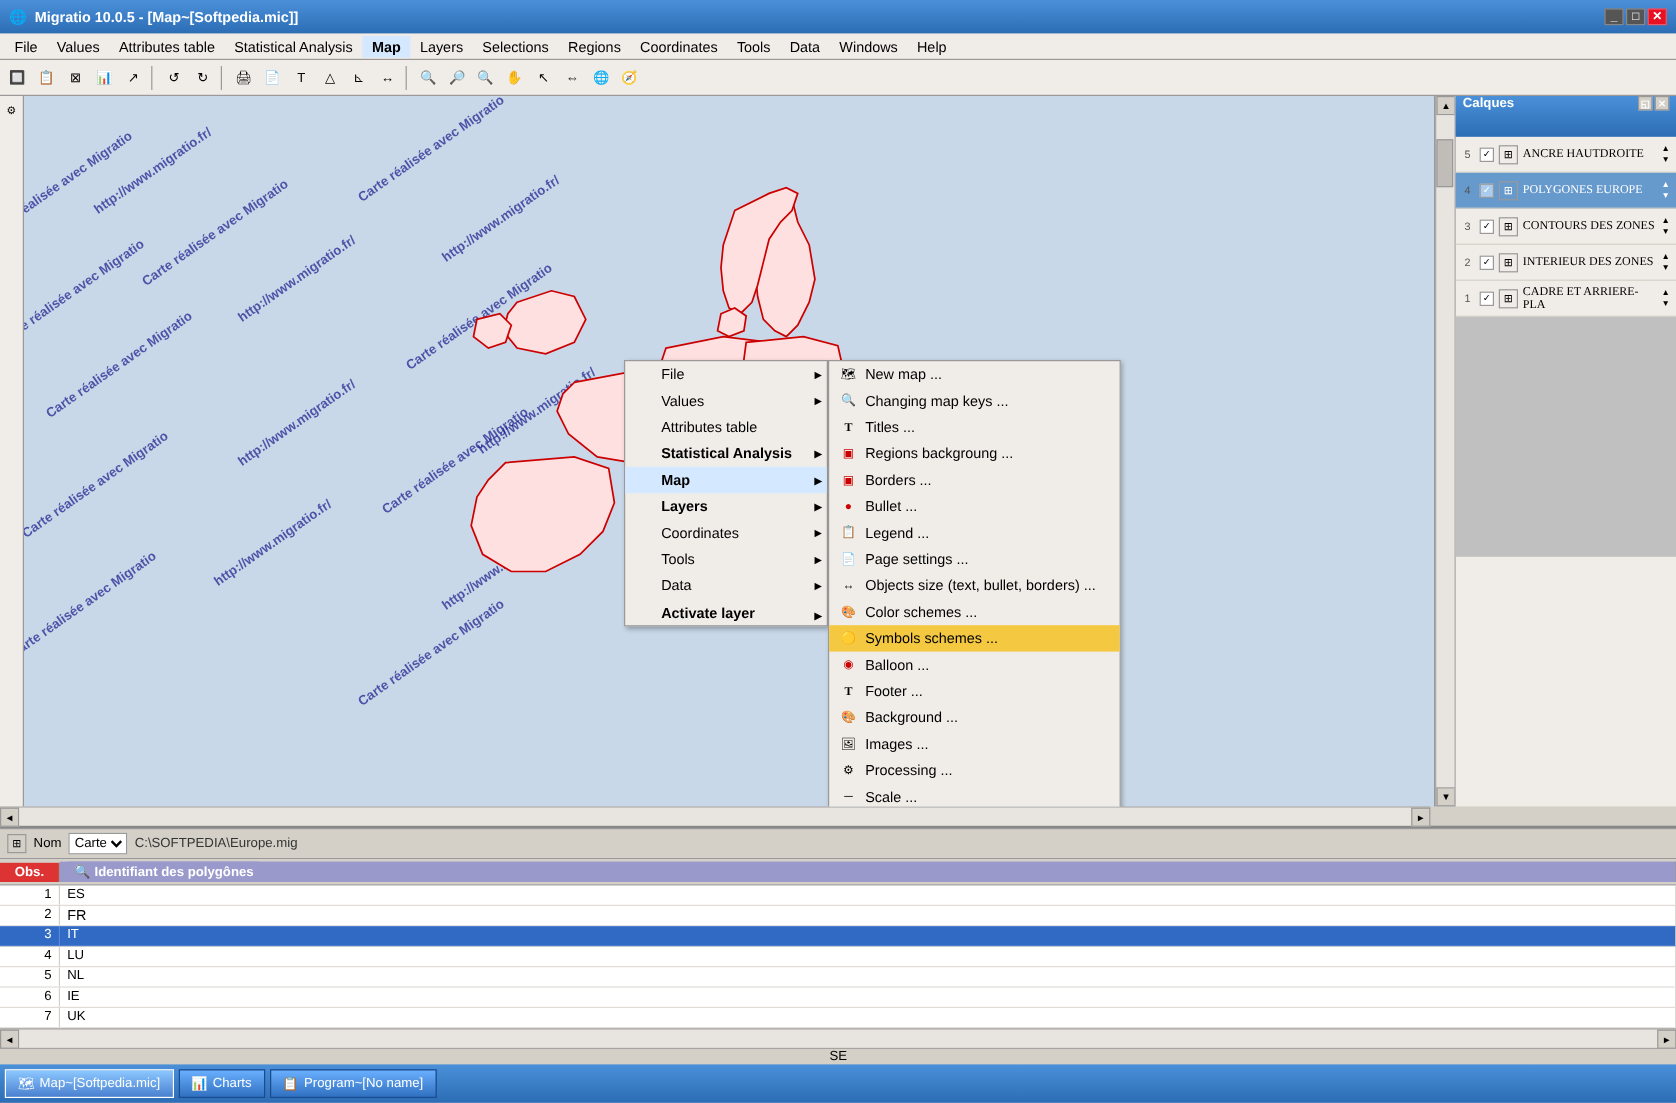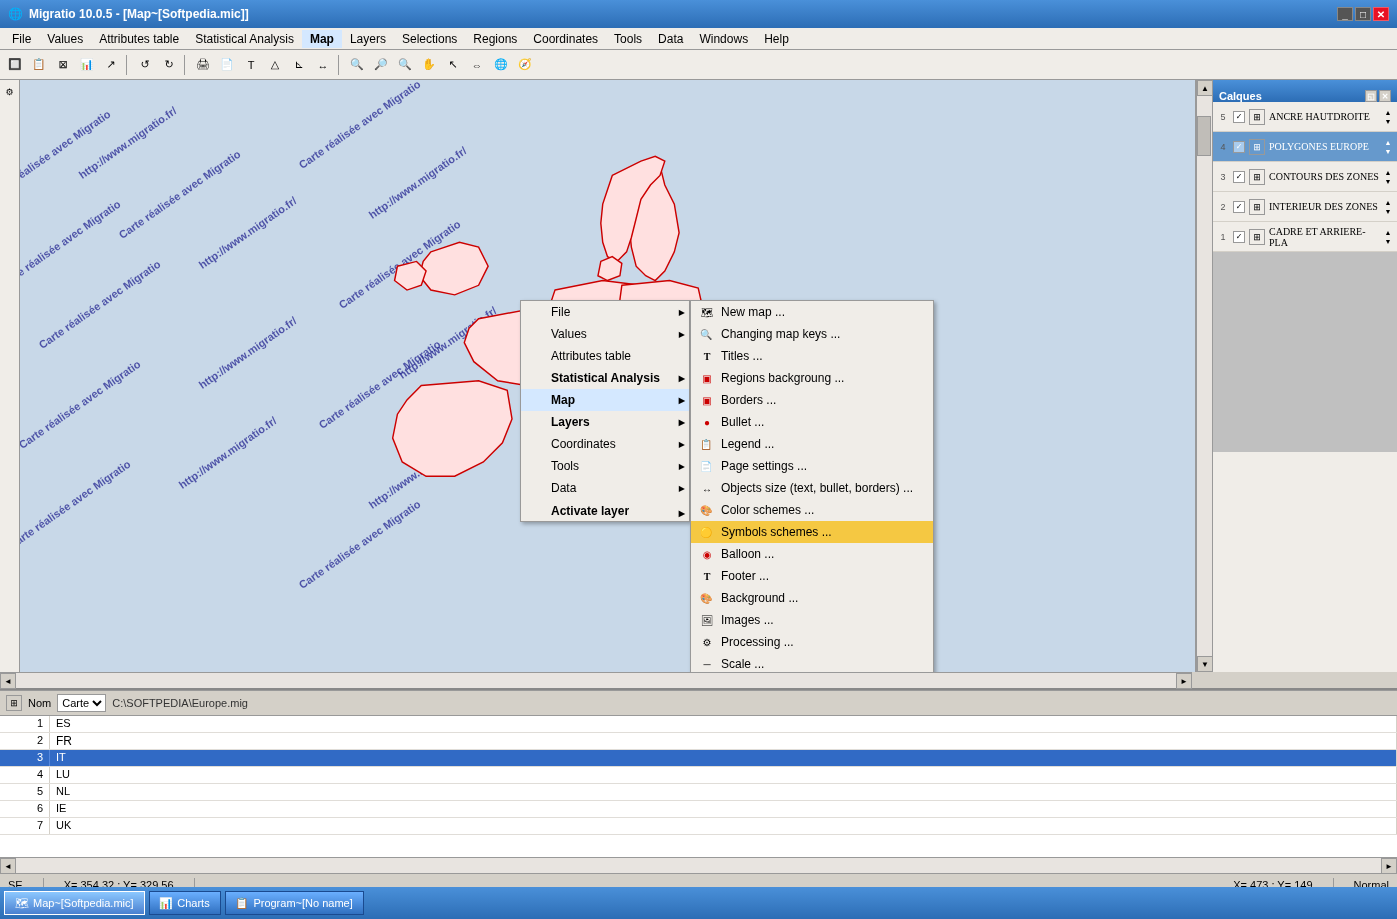--- a/index.html
+++ b/index.html
@@ -40,21 +40,21 @@
     #map-svg { position: absolute; top: 0; left: 0; width: 100%; height: 100%; }
     
     
     #vscroll { width: 16px; background: #d4d0c8; border-left: 1px solid #999; display: flex; flex-direction: column; }
     .scroll-btn { width: 16px; height: 16px; background: #d4d0c8; border: 1px solid #999; display: flex; align-items: center; justify-content: center; cursor: pointer; font-size: 8px; }
     .scroll-track { flex: 1; background: #e8e4e0; position: relative; }
     .scroll-thumb { width: 14px; height: 40px; background: #c0bdb8; border: 1px solid #999; position: absolute; top: 20px; left: 0; cursor: pointer; }
     
     
     #right-panel { width: 185px; background: #f0ede8; border-left: 1px solid #999; }
-    #calques-header { height: 22px; background: linear-gradient(to bottom, #4a90d9, #2c6db5); color: white; font-size: 11px; font-weight: bold; display: flex; align-items: flex-end; padding: 0 6px; justify-content: space-between; }
+    #calques-header { height: 34px; background: linear-gradient(to bottom, #4a90d9, #2c6db5); color: white; font-size: 11px; font-weight: bold; display: flex; align-items: flex-start; padding: 0 6px; justify-content: space-between; }
     .calques-controls { display: flex; gap: 2px; }
     .calq-btn { width: 12px; height: 12px; background: #d4d0c8; border: 1px solid #999; font-size: 8px; cursor: pointer; display: flex; align-items: center; justify-content: center; }
     .calque-row { display: flex; align-items: center; padding: 3px 4px; border-bottom: 1px solid #d4d0c8; font-size: 10px; gap: 4px; min-height: 30px; }
     .calque-num { width: 12px; text-align: center; color: #555; font-size: 9px; }
     .calque-check { width: 12px; height: 12px; border: 1px solid #999; background: white; display: flex; align-items: center; justify-content: center; font-size: 8px; cursor: pointer; }
     .calque-icon { width: 16px; height: 16px; border: 1px solid #999; display: flex; align-items: center; justify-content: center; font-size: 9px; }
     .calque-name { flex: 1; font-size: 10px; font-family: Liberation Serif, serif; }
     .calque-arrows { display: flex; flex-direction: column; gap: 1px; }
     .calque-arrow { width: 10px; height: 8px; font-size: 7px; cursor: pointer; display: flex; align-items: center; justify-content: center; }
     
@@ -75,21 +75,21 @@
     
     #bottom-area { height: 185px; background: #f0ede8; border-top: 1px solid #999; display: flex; flex-direction: column; }
     .btm-btn { width: 16px; height: 16px; border: 1px solid #999; background: #d4d0c8; cursor: pointer; font-size: 9px; display: flex; align-items: center; justify-content: center; }
     #table-header { height: 24px; display: flex; align-items: center; background: #d4d0c8; border-bottom: 1px solid #999; }
     .th-cell { border-right: 1px solid #999; padding: 2px 6px; font-size: 11px; font-weight: bold; background: #d4d0c8; text-align: center; }
     #table-body { flex: 1; overflow-y: auto; }
     .tr-row { display: flex; border-bottom: 1px solid #d4d0c8; }
     .td-cell { border-right: 1px solid #d4d0c8; padding: 1px 6px; font-size: 11px; min-height: 16px; }
     
     
-    #statusbar { height: 22px; background: #d4d0c8; border-top: 1px solid #999; display: flex; align-items: center; padding: 0 8px; font-size: 11px; gap: 20px; }
+    #statusbar { height: 22px; background: #d4d0c8; border-top: 1px solid #999; display: flex; align-items: center; padding: 0 8px; font-size: 11px; gap: 20px; flex-direction: column; }
     .status-sep { width: 1px; height: 14px; background: #999; }
     
     
     #taskbar { height: 32px; background: linear-gradient(to bottom, #4a90d9, #2c6db5); display: flex; align-items: center; padding: 0 4px; gap: 4px; position: fixed; bottom: 0; width: 1397px; }
     .task-btn { padding: 2px 10px; background: linear-gradient(to bottom, #6aafff, #3070c0); border: 1px solid #1a4a90; color: white; font-size: 11px; cursor: pointer; height: 24px; display: flex; align-items: center; gap: 4px; }
     .task-btn.active { background: linear-gradient(to bottom, #8cc8ff, #4a80d0); border: 1px solid #fff; }
     
     
     #nom-bar { height: 24px; display: flex; align-items: center; gap: 4px; padding: 2px 4px; background: #d4d0c8; border-top: 1px solid #999; }
     .nom-label { font-size: 11px; }
@@ -422,20 +422,28 @@
 
   <div id="nom-bar" style="display:flex;align-items:center;gap:6px;padding:2px 6px;background:#d4d0c8;height:26px;border-bottom:1px solid #999;">
     <div class="btm-btn">⊞</div>
     <span class="nom-label">Nom</span>
     <select style="height:18px;font-size:11px;border:1px solid #999;background:white;">
       <option>Carte</option>
     </select>
     <span class="nom-path">C:\SOFTPEDIA\Europe.mig</span>
   </div>
 
+  <div id="table-header" style="display:flex;background:#d4d0c8;border-bottom:1px solid #999;height:22px;">
+    <div class="th-cell" style="width:50px;border-right:1px solid #999;background:#dd3333;color:white;font-size:11px;display:flex;align-items:center;justify-content:center;">
+      <span>Obs.</span>
+    </div>
+    <div class="th-cell" style="flex:1;background:#9999cc;color:white;font-size:11px;display:flex;align-items:center;padding:0 6px;">
+      <span style="background:#9999cc;padding:2px 6px;border-radius:2px;">🔍 <span>Identifiant des polygônes</span></span>
+    </div>
+  </div>
 
   <div id="table-body" style="flex:1;overflow-y:auto;background:white;">
     <div class="tr-row" style="display:flex;border-bottom:1px solid #e0ddd8;">
       <div class="td-cell" style="width:50px;border-right:1px solid #d4d0c8;padding:1px 6px;font-size:11px;text-align:right;">1</div>
       <div class="td-cell" style="flex:1;padding:1px 6px;font-size:11px;">ES</div>
     </div>
     <div class="tr-row" style="display:flex;border-bottom:1px solid #e0ddd8;">
       <div class="td-cell" style="width:50px;border-right:1px solid #d4d0c8;padding:1px 6px;font-size:11px;text-align:right;">2</div>
       <div class="td-cell" style="flex:1;padding:1px 6px;font-size:12px;">FR</div>
     </div>

